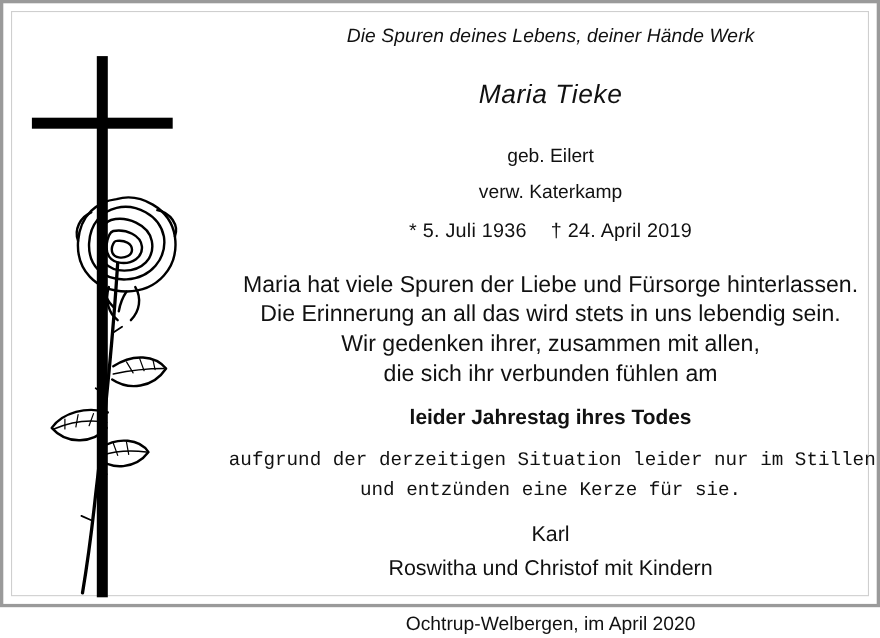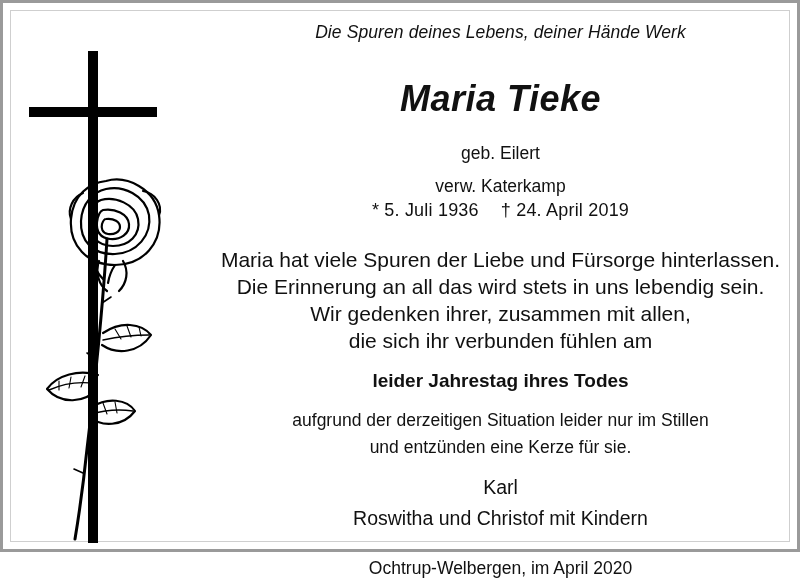--- a/index.html
+++ b/index.html
@@ -55,38 +55,39 @@
     margin-top: 16px;
     font-style: italic;
     font-size: 17.5px;
     line-height: 26px;
     letter-spacing: 0.1px;
   }
   .verse div {
     white-space: nowrap;
   }
   .name {
-    margin-top: 34px;
-    font-size: 36px;
+    margin-top: 22px;
+    font-size: 24px;
     font-style: italic;
-    font-weight: bold;
+    font-weight: normal;
     letter-spacing: 0.5px;
     line-height: 40px;
   }
   .sub-name {
     margin-top: 22px;
     font-size: 17.5px;
     line-height: 24px;
   }
   .sub-name2 {
     margin-top: 9px;
     font-size: 17.5px;
     line-height: 24px;
   }
   .dates {
+    margin-top: 11px;
     font-size: 18px;
     line-height: 24px;
     letter-spacing: 0.2px;
   }
   .dates .gap {
     display: inline-block;
     width: 22px;
   }
   .body-text {
     margin-top: 24px;
@@ -102,20 +103,21 @@
     font-weight: bold;
     line-height: 26px;
   }
   .body-text2 {
     margin-top: 13px;
     font-size: 17.5px;
     line-height: 27px;
   }
   .body-text2 div {
     white-space: nowrap;
+    font-family: Liberation Mono, monospace;
   }
   .family {
     margin-top: 11px;
     font-size: 19.5px;
     line-height: 31px;
   }
   .place {
     margin-top: 22px;
     font-size: 17.5px;
     line-height: 24px;

